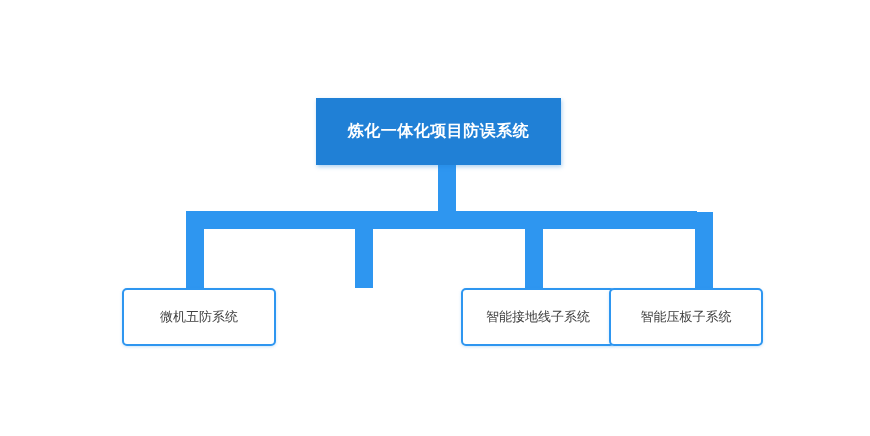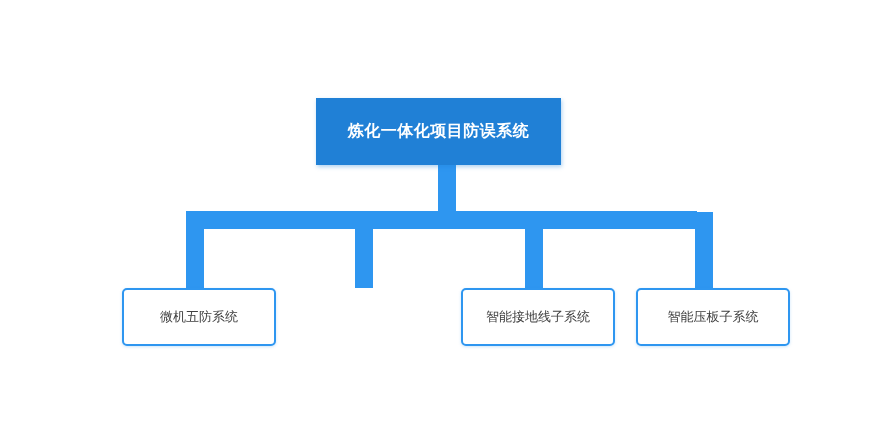--- a/index.html
+++ b/index.html
@@ -49,21 +49,21 @@
     background: var(--child-fill);
     border: 2px solid var(--child-border);
     border-radius: 5px;
     color: var(--child-text);
     font-size: 13px;
     box-shadow: 0 1px 3px rgba(46, 150, 240, 0.25);
   }
   .child-1 { left: 104px; }
   .child-2 { left: 273px; }
   .child-3 { left: 443px; }
-  .child-4 { left: 618px; }
+  .child-4 { left: 591px; }
   .line {
     position: absolute;
     background: var(--connector);
   }
   .stem {
     left: 420px;
     top: 147px;
     width: 2px;
     height: 47px;
   }

